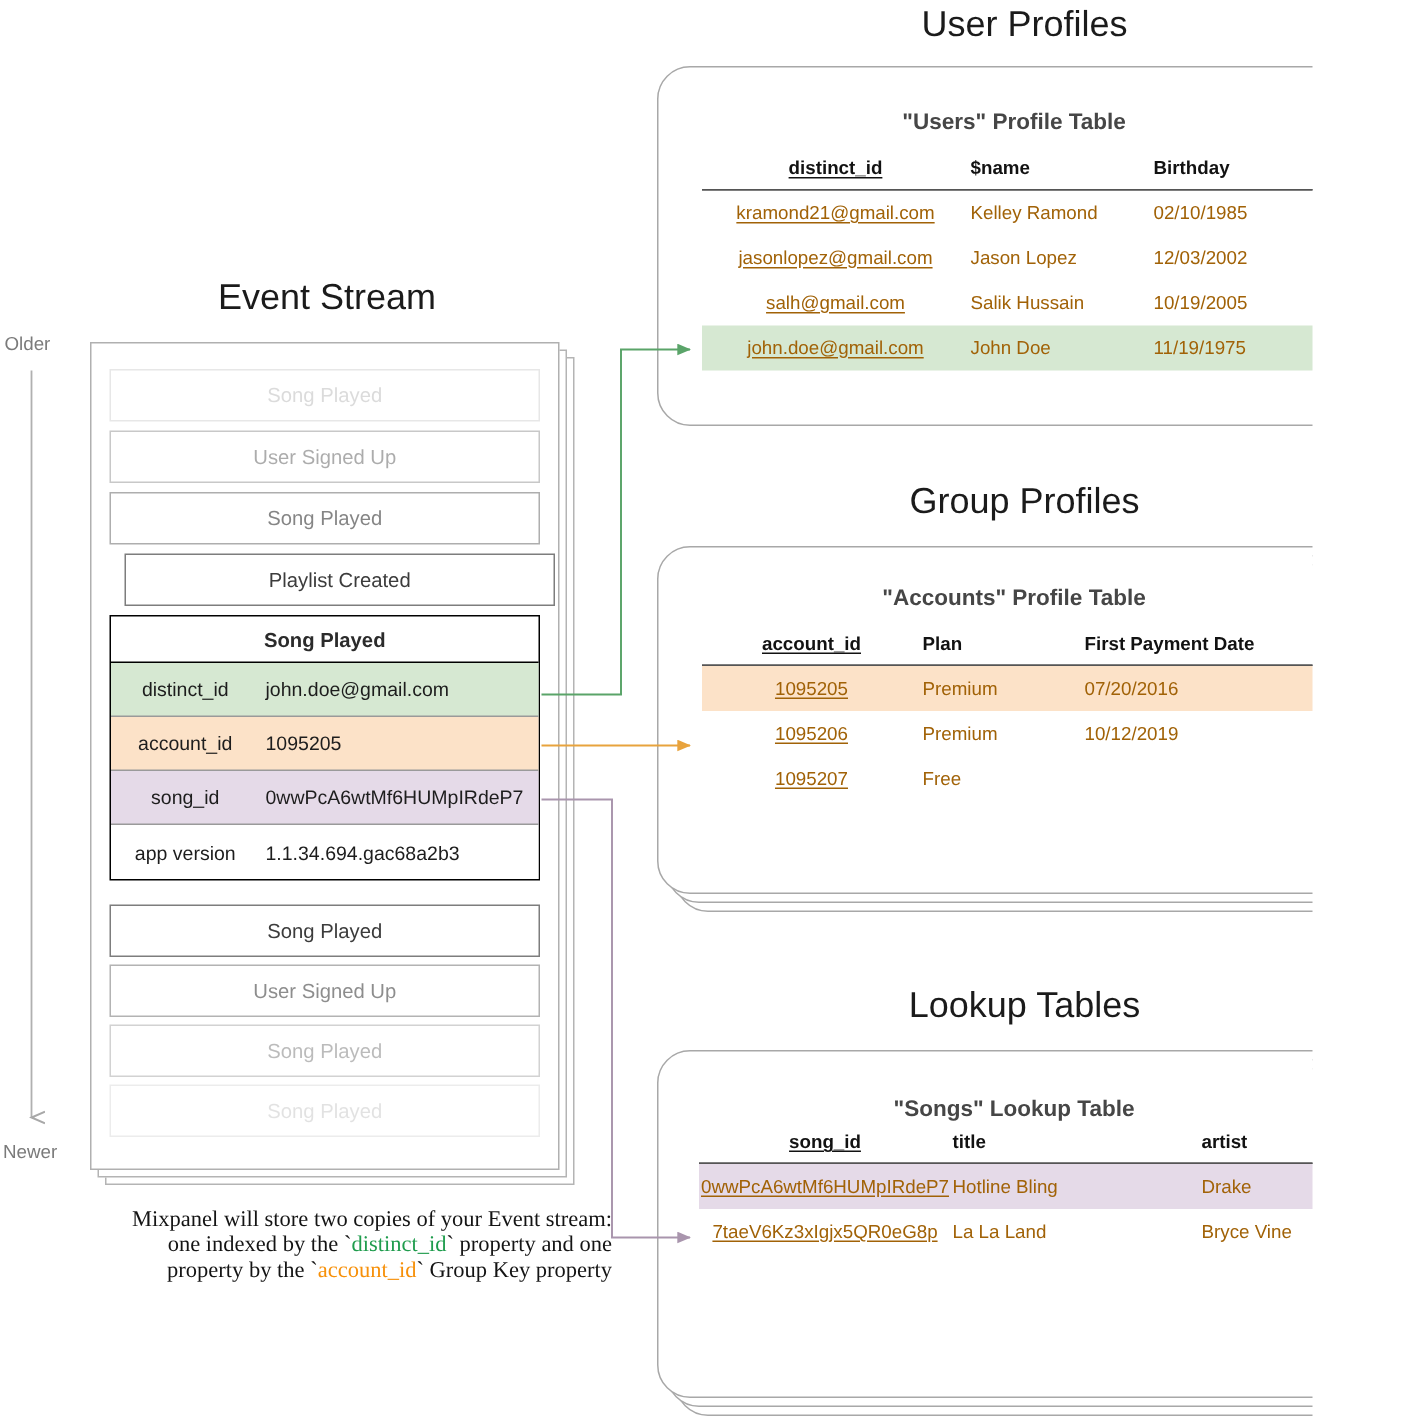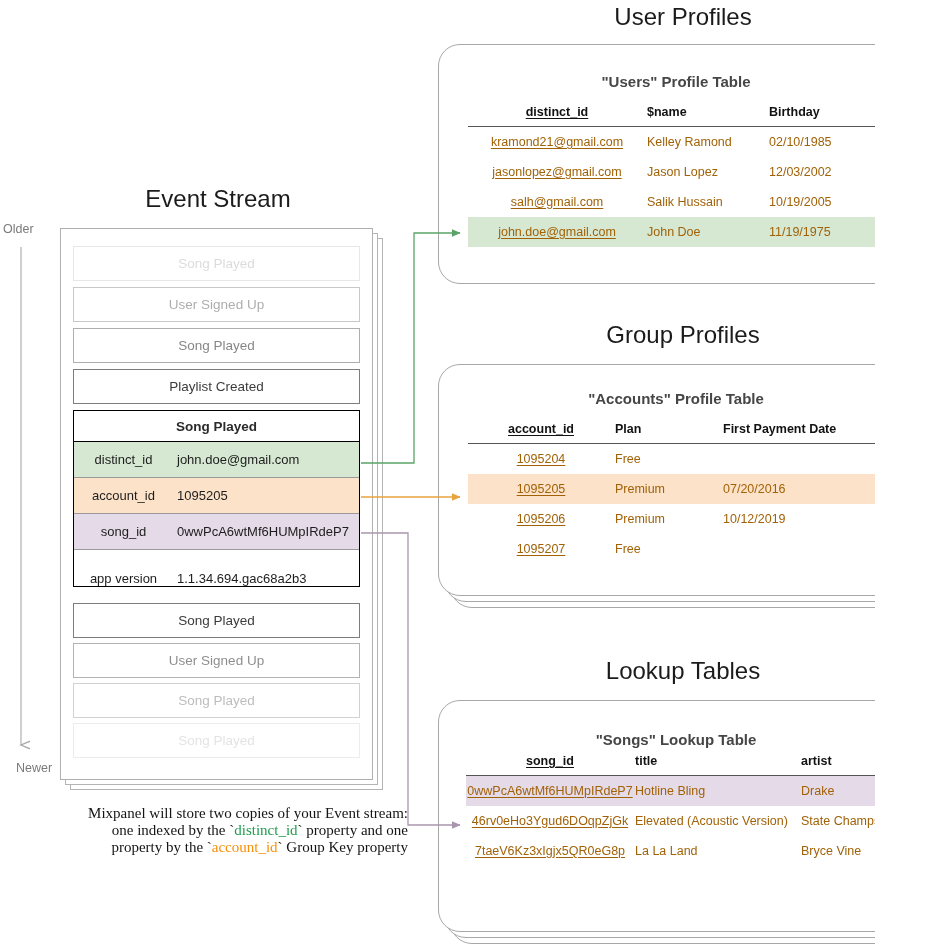--- a/index.html
+++ b/index.html
@@ -168,37 +168,37 @@
 
   <div class="section-title" style="left:593px; top:3px; width:180px;">User Profiles</div>
 
   <div class="section-title" style="left:593px; top:657px; width:180px;">Lookup Tables</div>
 
   <div class="section-title" style="left:593px; top:321px; width:180px;">Group Profiles</div>
 
   <div class="section-title" style="left:128px; top:185px; width:180px;">Event Stream</div>
 
   <div class="time-label" style="left:3px; top:222px;">Older</div>
-  <div class="time-label" style="left:16px; top:761px;">Newer</div>
+  <div class="time-label" style="left:2px; top:761px;">Newer</div>
 
   <div class="stack-layer" style="left:70px; top:238px; width:313px; height:552px;"></div>
   <div class="stack-layer" style="left:65px; top:233px; width:313px; height:552px;"></div>
 
   <div class="es-card"></div>
 
   <div class="event-box" style="top:246px; opacity:0.18;">
     <span>Song Played</span>
   </div>
   <div class="event-box" style="top:287px; opacity:0.42;">
     <span>User Signed Up</span>
   </div>
   <div class="event-box" style="top:328px; opacity:0.62;">
     <span>Song Played</span>
   </div>
-  <div class="event-box" style="top:369px; opacity:1;">
+  <div class="event-box" style="top:369px; opacity:1;margin-left:10px;">
     <span>Playlist Created</span>
   </div>
 
   <div class="event-expanded" style="top:410px;">
     <div class="ev-head">Song Played</div>
 
     <div class="ev-row" style="background:#d6e8d2;">
       <span class="ev-key">distinct_id</span>
       <span class="ev-val">john.doe@gmail.com</span>
     </div>
@@ -206,21 +206,21 @@
     <div class="ev-row" style="background:#fce2c8;">
       <span class="ev-key">account_id</span>
       <span class="ev-val">1095205</span>
     </div>
 
     <div class="ev-row" style="background:#e5dae8;">
       <span class="ev-key">song_id</span>
       <span class="ev-val">0wwPcA6wtMf6HUMpIRdeP7</span>
     </div>
 
-    <div class="ev-row" style="background:#ffffff;align-items:flex-end;">
+    <div class="ev-row" style="background:#ffffff;">
       <span class="ev-key">app version</span>
       <span class="ev-val">1.1.34.694.gac68a2b3</span>
     </div>
   </div>
 
   <div class="event-box" style="top:603px; opacity:1;">
     <span>Song Played</span>
   </div>
   <div class="event-box" style="top:643px; opacity:0.58;">
     <span>User Signed Up</span>
@@ -290,25 +290,20 @@
         <col style="width:166px">
       </colgroup>
     <thead>
       <tr>
         <th class="key-col c-center">account_id</th>
         <th class="c-left">Plan</th>
         <th class="c-left">First Payment Date</th>
       </tr>
     </thead>
     <tbody>
-      <tr>
-        <td class="key-cell c-center">1095204</td>
-        <td class="c-left">Free</td>
-        <td class="c-left"></td>
-      </tr>
       <tr class="hl-orange">
         <td class="key-cell c-center">1095205</td>
         <td class="c-left">Premium</td>
         <td class="c-left">07/20/2016</td>
       </tr>
       <tr>
         <td class="key-cell c-center">1095206</td>
         <td class="c-left">Premium</td>
         <td class="c-left">10/12/2019</td>
       </tr>
@@ -336,25 +331,20 @@
         <th class="key-col c-center">song_id</th>
         <th class="c-left">title</th>
         <th class="c-left">artist</th>
       </tr>
     </thead>
     <tbody>
       <tr class="hl-purple">
         <td class="key-cell c-center">0wwPcA6wtMf6HUMpIRdeP7</td>
         <td class="c-left">Hotline Bling</td>
         <td class="c-left">Drake</td>
-      </tr>
-      <tr>
-        <td class="key-cell c-center">46rv0eHo3Ygud6DOqpZjGk</td>
-        <td class="c-left">Elevated (Acoustic Version)</td>
-        <td class="c-left">State Champs</td>
       </tr>
       <tr>
         <td class="key-cell c-center">7taeV6Kz3xIgjx5QR0eG8p</td>
         <td class="c-left">La La Land</td>
         <td class="c-left">Bryce Vine</td>
       </tr>
     </tbody>
   </table>
 
   <svg class="overlay" viewBox="0 0 941 951">

